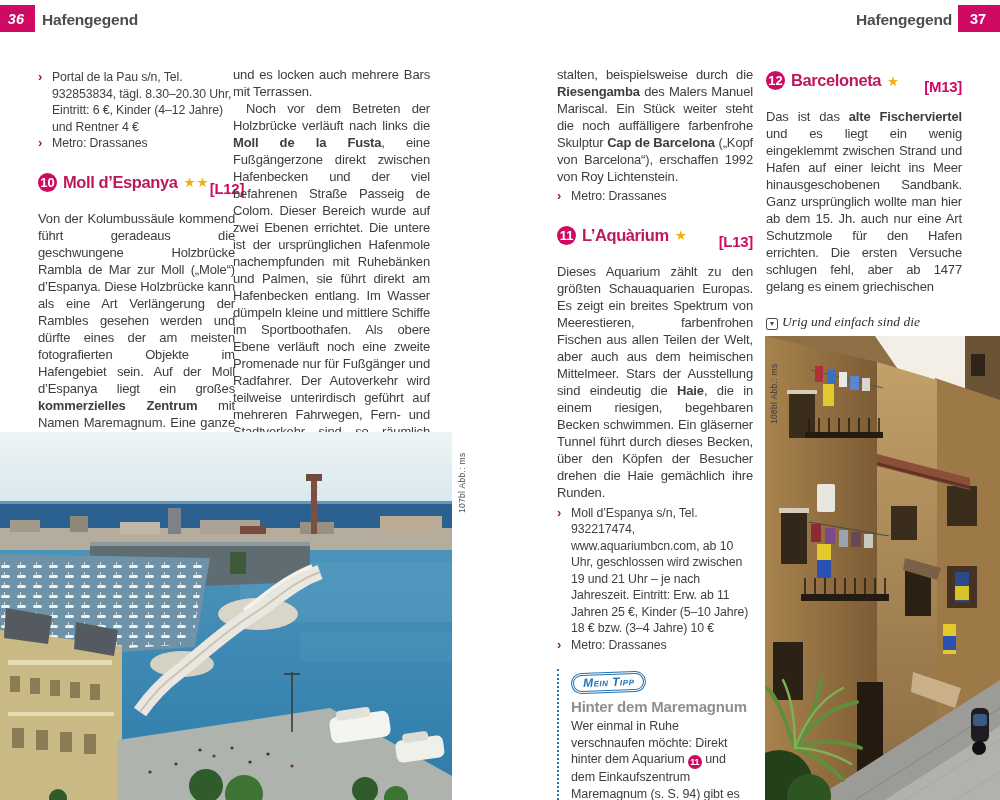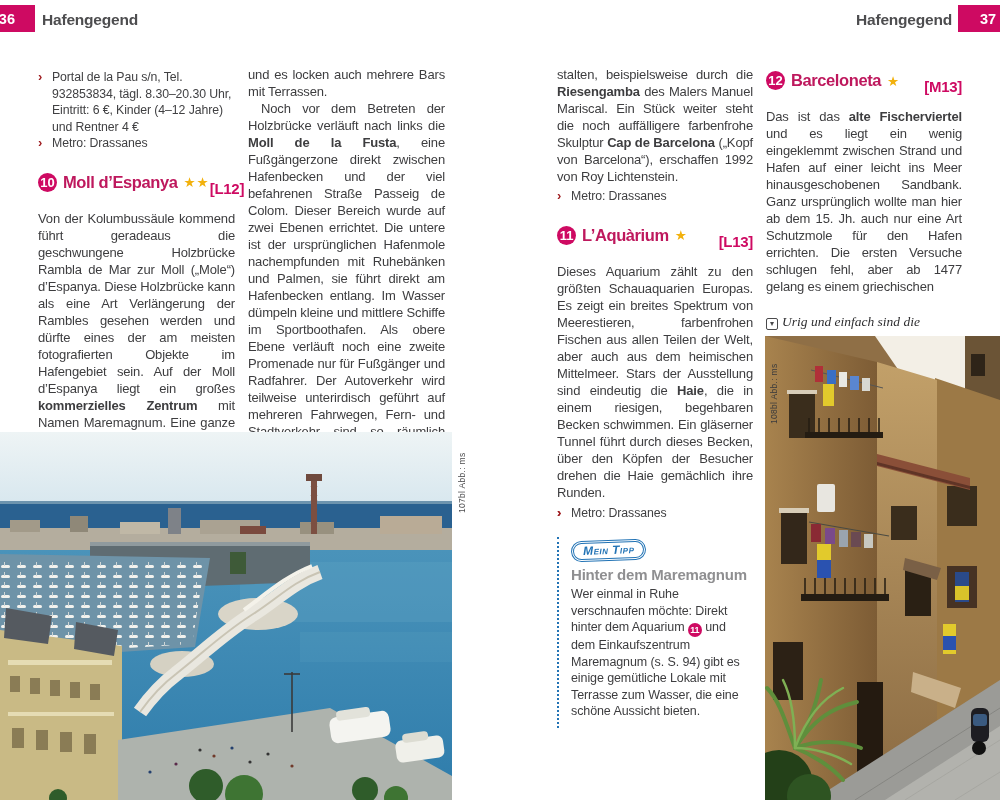--- a/index.html
+++ b/index.html
@@ -10,30 +10,30 @@
     --bodytext:#3d3d3f;
   }
   *{margin:0;padding:0;box-sizing:border-box;}
   html,body{background:#fff;}
   .spread{position:relative;width:1000px;height:800px;background:#fff;overflow:hidden;
           font-family:"Liberation Sans",sans-serif;color:var(--bodytext);}
 
   
   .pagenum-box{position:absolute;top:5px;height:27px;background:var(--magenta);
                display:flex;align-items:center;color:#fff;font-weight:bold;font-size:14.5px;}
-  .pagenum-box.left{left:0;width:35px;justify-content:flex-end;padding-right:20px;}
-  .pagenum-box.right{right:0;width:42px;justify-content:flex-start;padding-left:22px;}
+  .pagenum-box.left{left:0;width:35px;justify-content:flex-end;padding-right:11px;font-style:italic;}
+  .pagenum-box.right{right:0;width:42px;justify-content:flex-start;padding-left:12px;}
   .header-title{position:absolute;top:11px;font-size:15.5px;font-weight:bold;color:#4d4d4f;letter-spacing:-0.2px;}
   .header-title.left{left:42px;}
   .header-title.right{right:48px;}
 
   
   .col{position:absolute;top:66px;width:197px;}
   #col1{left:38px;}
-  #col2{left:248px;}
+  #col2{left:233px;}
   #col3{left:557px;width:196px;}
   #col4{left:766px;width:196px;}
 
   .body-text{font-size:13px;line-height:17px;text-align:justify;letter-spacing:-0.15px;
              color:var(--bodytext);hyphens:auto;}
   .body-text.indent{text-indent:13px;}
 
   .info-list{margin-top:3px;}
   .info-item{position:relative;padding-left:14px;font-size:12.3px;line-height:16.5px;
              letter-spacing:-0.1px;color:#414143;text-align:left;}
@@ -126,20 +126,21 @@
     <div class="poi-heading">
       <span class="poi-badge">11</span>
       <span class="poi-title">L’Aquàrium</span>
       <span class="poi-stars">★</span>
       <span class="poi-grid">[L13]</span>
     </div>
     <p class="body-text">Dieses Aquarium zählt zu den größten Schauaquarien Europas. Es zeigt ein breites Spektrum von Meerestieren, farbenfrohen Fischen aus allen Teilen der Welt, aber auch aus dem heimischen Mittelmeer. Stars der Ausstellung sind eindeutig die <b>Haie</b>, die in einem riesigen, begehbaren Becken schwimmen. Ein gläserner Tunnel führt durch dieses Becken, über den Köpfen der Besucher drehen die Haie gemächlich ihre Runden.</p>
     <div class="info-list" style="margin-top:4px;">
       <div class="info-item">
         <span class="info-arrow">›</span>
+        <span>Moll d’Espanya s/n, Tel. 932217474, www.aquariumbcn.com, ab 10 Uhr, geschlossen wird zwischen 19 und 21 Uhr – je nach Jahreszeit. Eintritt: Erw. ab 11 Jahren 25 €, Kinder (5–10 Jahre) 18 € bzw. (3–4 Jahre) 10 €</span>
       </div>
       <div class="info-item">
         <span class="info-arrow">›</span>
         <span>Metro: Drassanes</span>
       </div>
     </div>
     <div class="tip-box">
       <span class="mein-tipp-badge">Mein Tipp</span>
       <div class="tip-title">Hinter dem Maremagnum</div>
       <p class="tip-text">Wer einmal in Ruhe verschnaufen möchte: Direkt hinter dem Aquarium <span class="inline-poi-badge">11</span> und dem Einkaufszentrum Maremagnum (s. S. 94) gibt es einige gemütliche Lokale mit Terrasse zum Wasser, die eine schöne Aussicht bieten.</p>

